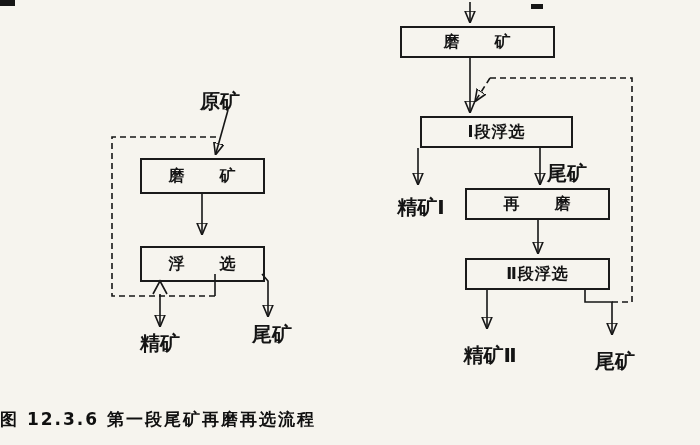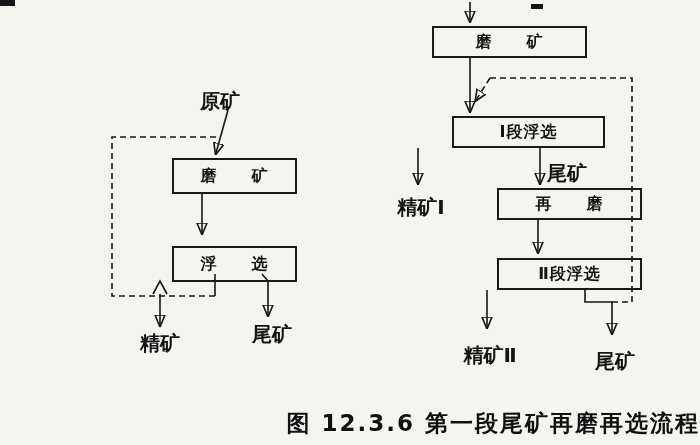--- a/index.html
+++ b/index.html
@@ -15,31 +15,30 @@
     overflow:hidden;
   }
   .box {
     position:absolute;
     border:2px solid #1a1a1a;
     display:flex; align-items:center; justify-content:center;
     font-weight:700; font-size:16px; color:#141414;
     letter-spacing:1px;
     background:transparent;
     white-space:pre;
-    margin-left:32px;
   }
   .lbl {
     position:absolute;
     font-weight:700; font-size:20px; color:#141414;
     text-align:center; white-space:pre;
   }
   .caption {
     position:absolute; left:0; top:408px; width:700px;
-    text-align:right;
-    font-weight:700; font-size:23px; letter-spacing:2px;
+    text-align:left;
+    font-weight:700; font-size:17px; letter-spacing:2px;
     color:#101010;
   }
   svg.lines { position:absolute; left:0; top:0; }
   svg.lines path { stroke:#161616; stroke-width:1.6; fill:none; }
   svg.lines path.dash { stroke-dasharray:6 4; }
   .artifact { position:absolute; background:#161616; }
 </style>
 </head>
 <body>
 

